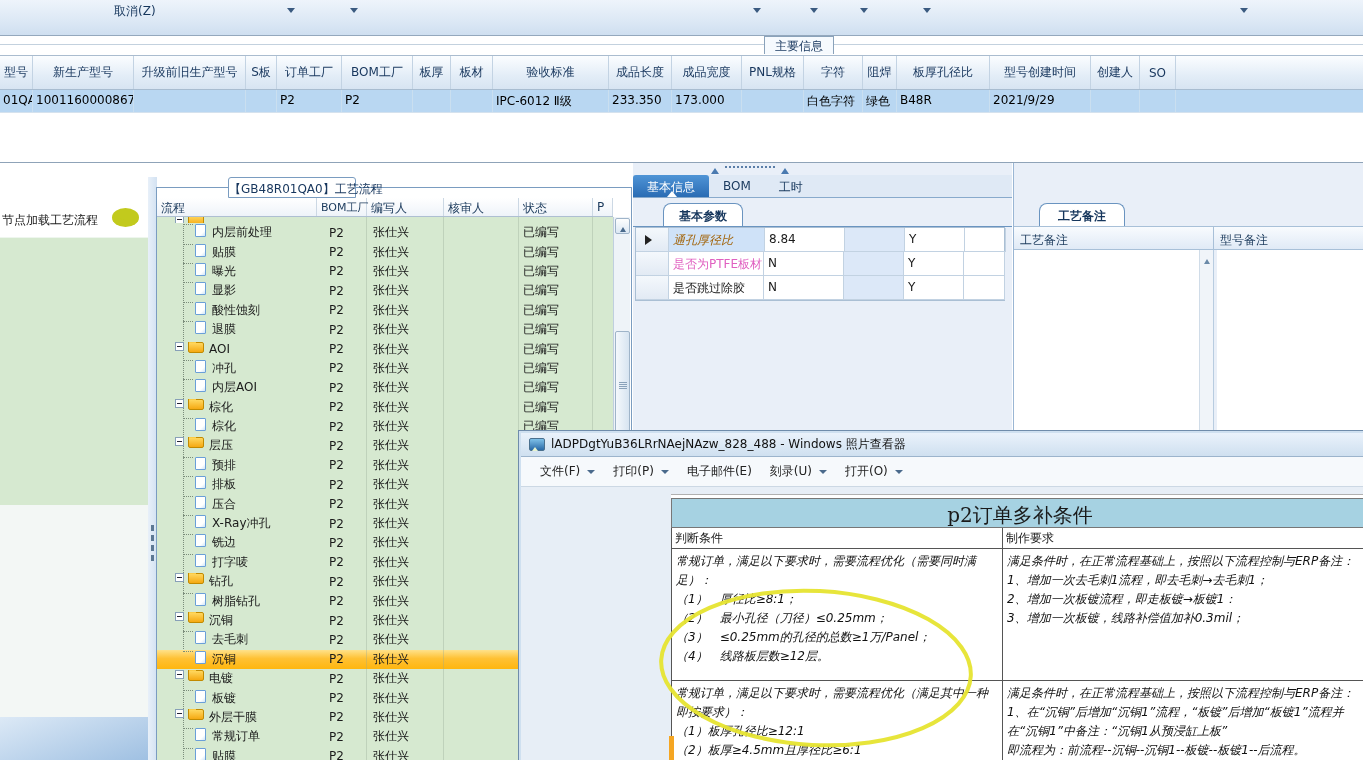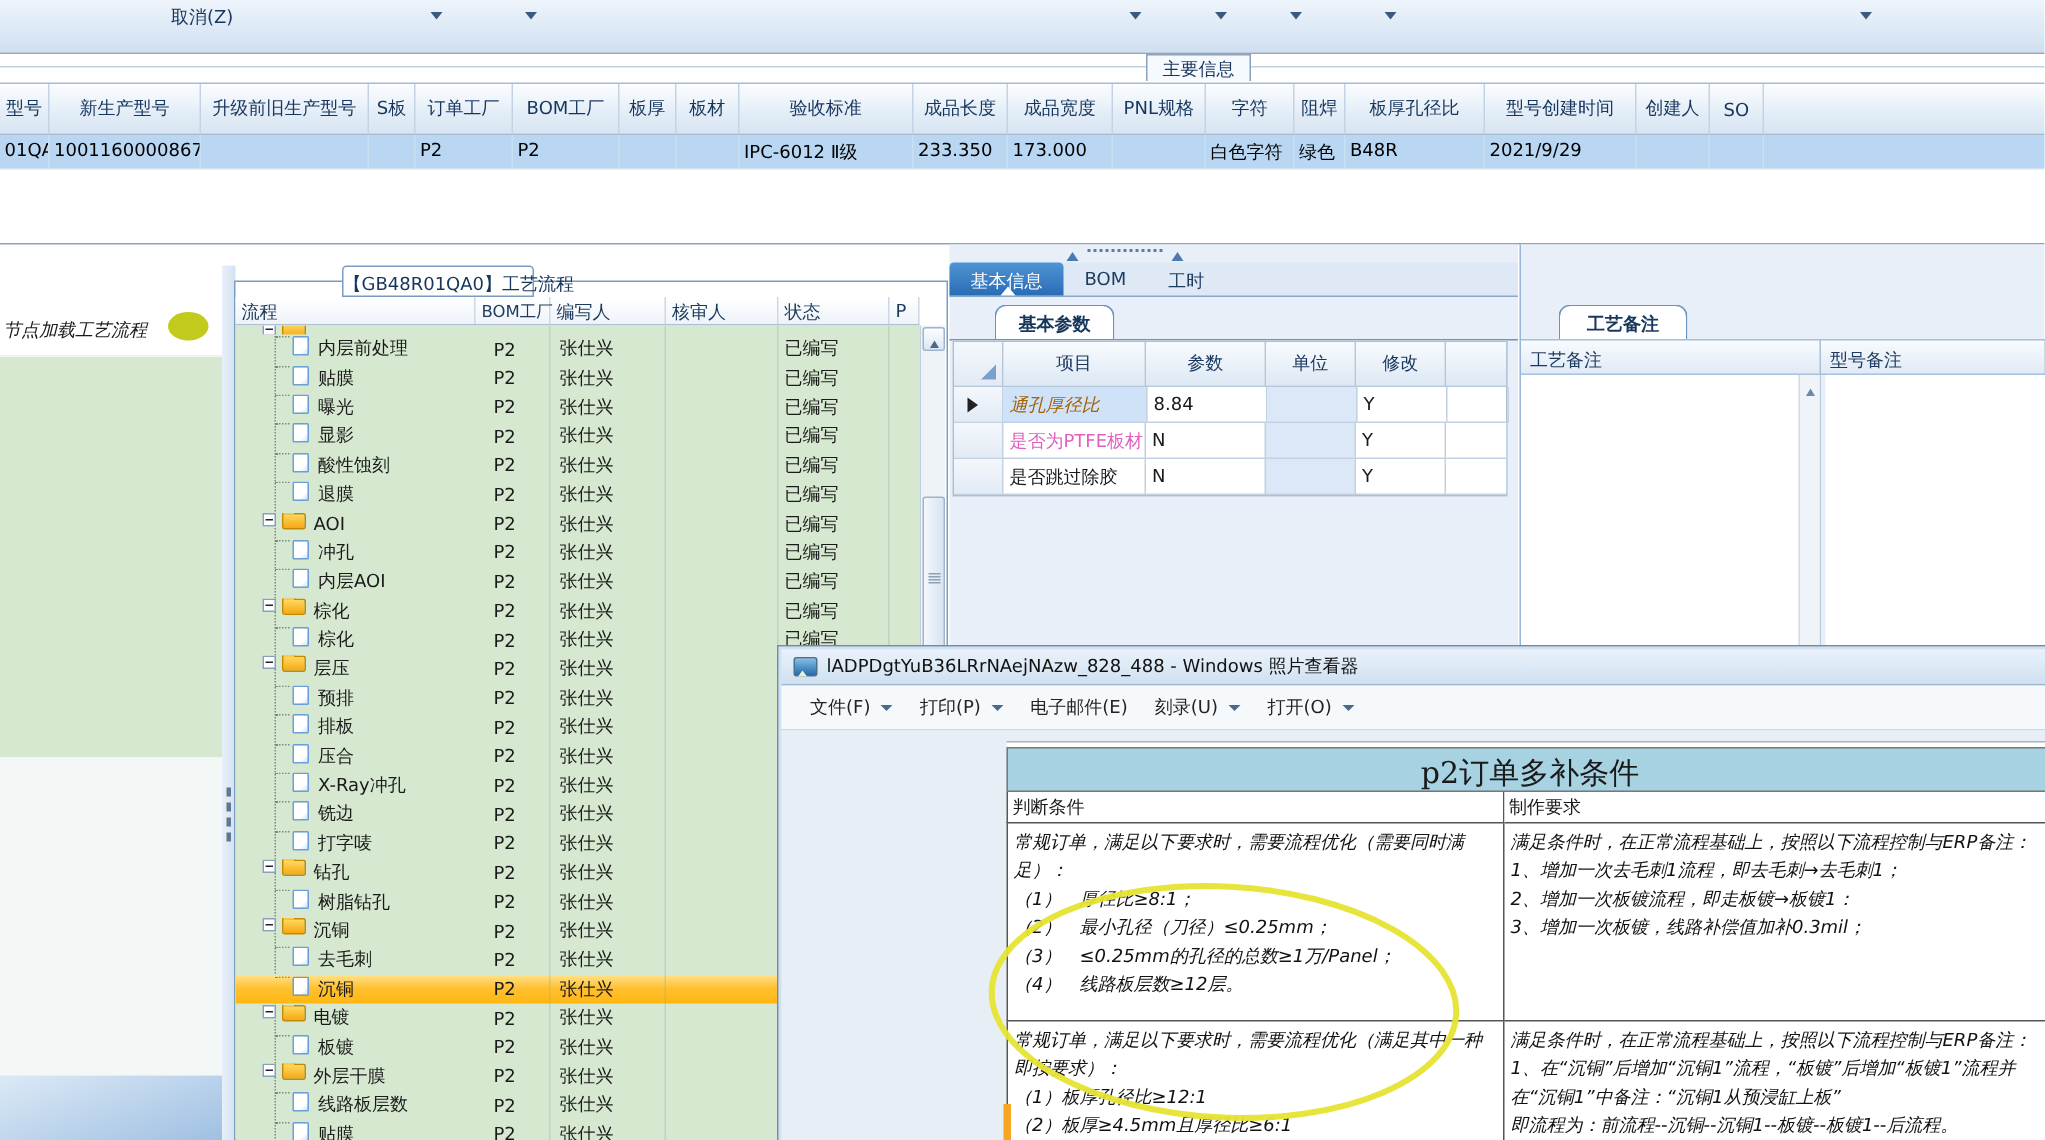--- a/index.html
+++ b/index.html
@@ -23,21 +23,21 @@
   #info-table { left:0; top:55px; width:1363px; }
   #it-head { display:flex; height:35px; background:linear-gradient(#fbfdff,#e3edf7 60%,#d7e4f2);
     border-top:1px solid #aabccf; border-bottom:1px solid #a8bcd0; }
   #it-head .hcell { border-right:1px solid #c3d3e3; display:flex; align-items:center; justify-content:center;
     color:#17365d; white-space:nowrap; overflow:hidden; flex:none; }
   #it-row { display:flex; height:22px; background:#b9d7f2; }
   #it-row .dcell { border-right:1px solid #cadff0; padding:3px 0 0 3px; white-space:nowrap; overflow:hidden; flex:none; color:#000; }
   #it-row2 { display:flex; height:8px; background:#fff; border-top:1px solid #d5e2ee; }
 
   
-  #lp-header { left:0; top:203px; width:150px; height:34px; background:#fff;font-style:italic; }
+  #lp-header { left:0; top:203px; width:150px; height:34px; background:#fff; }
   #lp-title { position:absolute; left:2px; top:9px; color:#1a1a1a; white-space:nowrap; }
   #bubble-icon { position:absolute; left:112px; top:5px; width:27px; height:19px; background:#c2ca1d; border-radius:50%; }
   #bubble-icon::after { content:""; position:absolute; left:4px; bottom:-5px;
     border:6px solid transparent; border-top:7px solid #c2ca1d; border-left-width:2px; transform:rotate(18deg); }
   #lp-green { left:0; top:237px; width:148px; height:268px; background:#d6e9d0; border-top:1px solid #eef6ee; }
   #lp-pale  { left:0; top:505px; width:148px; height:212px; background:#f3f7f5; }
   #lp-grad  { left:0; top:717px; width:150px; height:43px; background:linear-gradient(160deg,#dce9f6,#9fc0e2); }
   #v-splitter { left:148px; top:177px; width:9px; height:583px; background:linear-gradient(90deg,#e8f0f9,#d3e2f2); }
   .grip-dash { position:absolute; left:3px; width:3px; height:6px; background:#5c7893; }
 
@@ -558,21 +558,21 @@
         <div class="cf">P2</div>
         <div class="cw">张仕兴</div>
         <div class="cr"></div>
         <div class="cs">已编写</div>
       </div>
       <div class="trow">
         <div class="cn">
           <div class="ind-doc" style="width: 26px;"></div>
           <div class="stub"></div>
           <div class="icon-doc"></div>
-          <span>线路板层数</span>
+          <span>常规订单</span>
         </div>
         <div class="cf">P2</div>
         <div class="cw">张仕兴</div>
         <div class="cr"></div>
         <div class="cs">已编写</div>
       </div>
       <div class="trow">
         <div class="cn">
           <div class="ind-doc" style="width: 26px;"></div>
           <div class="stub"></div>
@@ -597,30 +597,20 @@
     <div class="grip-tri" style="right:-14px"></div>
   </div>
   <div id="dp-tabs">
       <div class="dp-tab active">基本信息</div>
       <div class="dp-tab">BOM</div>
       <div class="dp-tab">工时</div>
     </div>
   <div id="dp-subtab">基本参数</div>
   <div id="dp-subline"></div>
   <div id="dp-grid">
-    <div id="g-head">
-        <div class="g-hcell g-sel" style="width: 33px;">
-          <div id="selall-tri"></div>
-        </div>
-        <div class="g-hcell" style="width: 95px;">项目</div>
-        <div class="g-hcell" style="width: 80px;">参数</div>
-        <div class="g-hcell" style="width: 60px;">单位</div>
-        <div class="g-hcell" style="width: 60px;">修改</div>
-        <div class="g-hcell" style="width: 41px;"></div>
-      </div>
     <div id="g-body">
         <div class="g-row">
           <div class="g-cell g-sel" style="width: 33px;">
             <div class="rowmark"></div>
           </div>
           <div class="g-cell" style="width: 96px; color: #a16207; background: rgb(207, 226, 248); font-style: italic;">通孔厚径比</div>
           <div class="g-cell" style="width: 80px;">8.84</div>
           <div class="g-cell" style="width: 60px; background: rgb(220, 232, 248);"></div>
           <div class="g-cell" style="width: 60px;">Y</div>
           <div class="g-cell" style="width: 41px;"></div>

